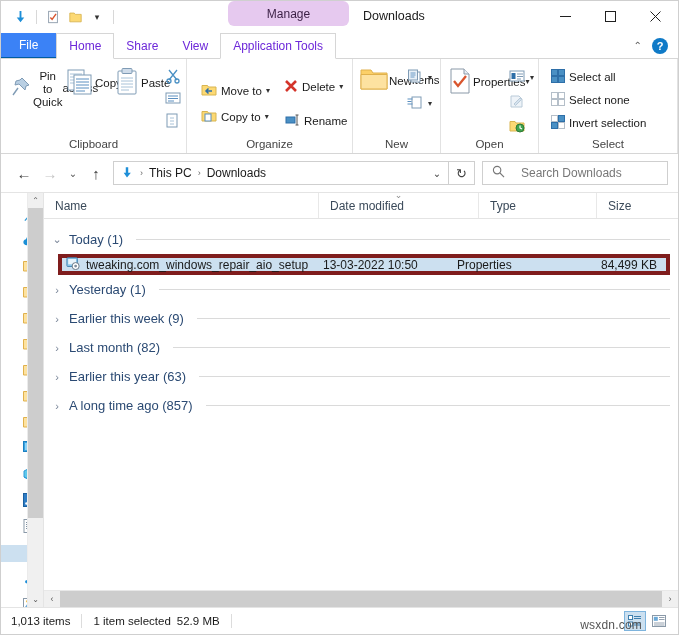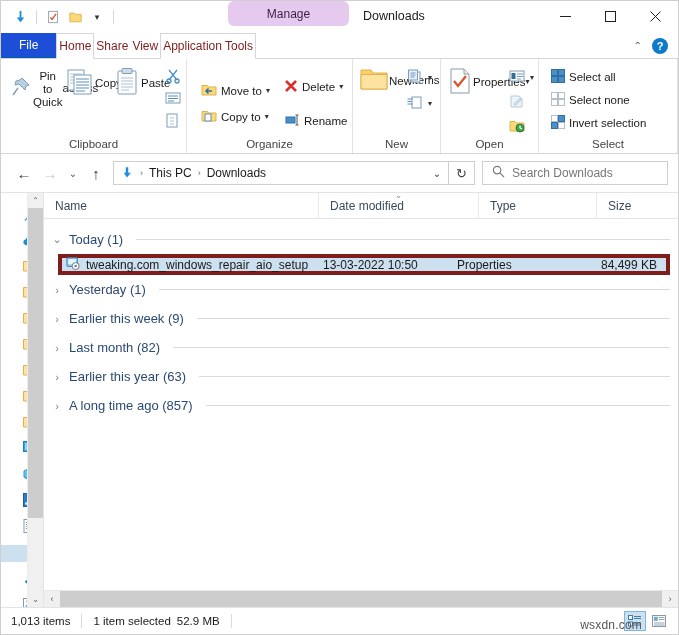--- a/index.html
+++ b/index.html
@@ -89,29 +89,29 @@
   .tabrow {
     height: 25px;
     background: #ffffff;
     display: flex;
     align-items: stretch;
     position: relative;
     flex: 0 0 auto;
     border-bottom: 1px solid #d6d6d6;
   }
   .tab {
-    padding: 0 2px;
+    padding: 0 12px;
     display: flex;
     align-items: center;
     font-size: 12px;
-    color: #7f1d1d;
+    color: #6d28d9;
     box-sizing: border-box;
   }
   .tab.file {
-    background: #1d4ed8;
+    background: #3b82f6;
     color: #ffffff;
     padding: 0 18px;
     border-bottom: 1px solid #005ca3;
   }
   .tab.active {
     background: #ffffff;
     border-left: 1px solid #d6d6d6;
     border-right: 1px solid #d6d6d6;
     border-top: 1px solid #d6d6d6;
     border-bottom: 1px solid #ffffff;
@@ -264,21 +264,21 @@
     font-size: 13px;
   }
   .searchbox {
     width: 186px;
     height: 24px;
     border: 1px solid #cfcfcf;
     margin-left: 7px;
     display: flex;
     align-items: center;
     box-sizing: border-box;
-    gap: 7px;
+    gap: 16px;
     padding-left: 9px;
   }
   .search-ph { color: #777; font-size: 12px; }
 
   
   .main {
     flex: 1;
     display: flex;
     min-height: 0;
     position: relative;

